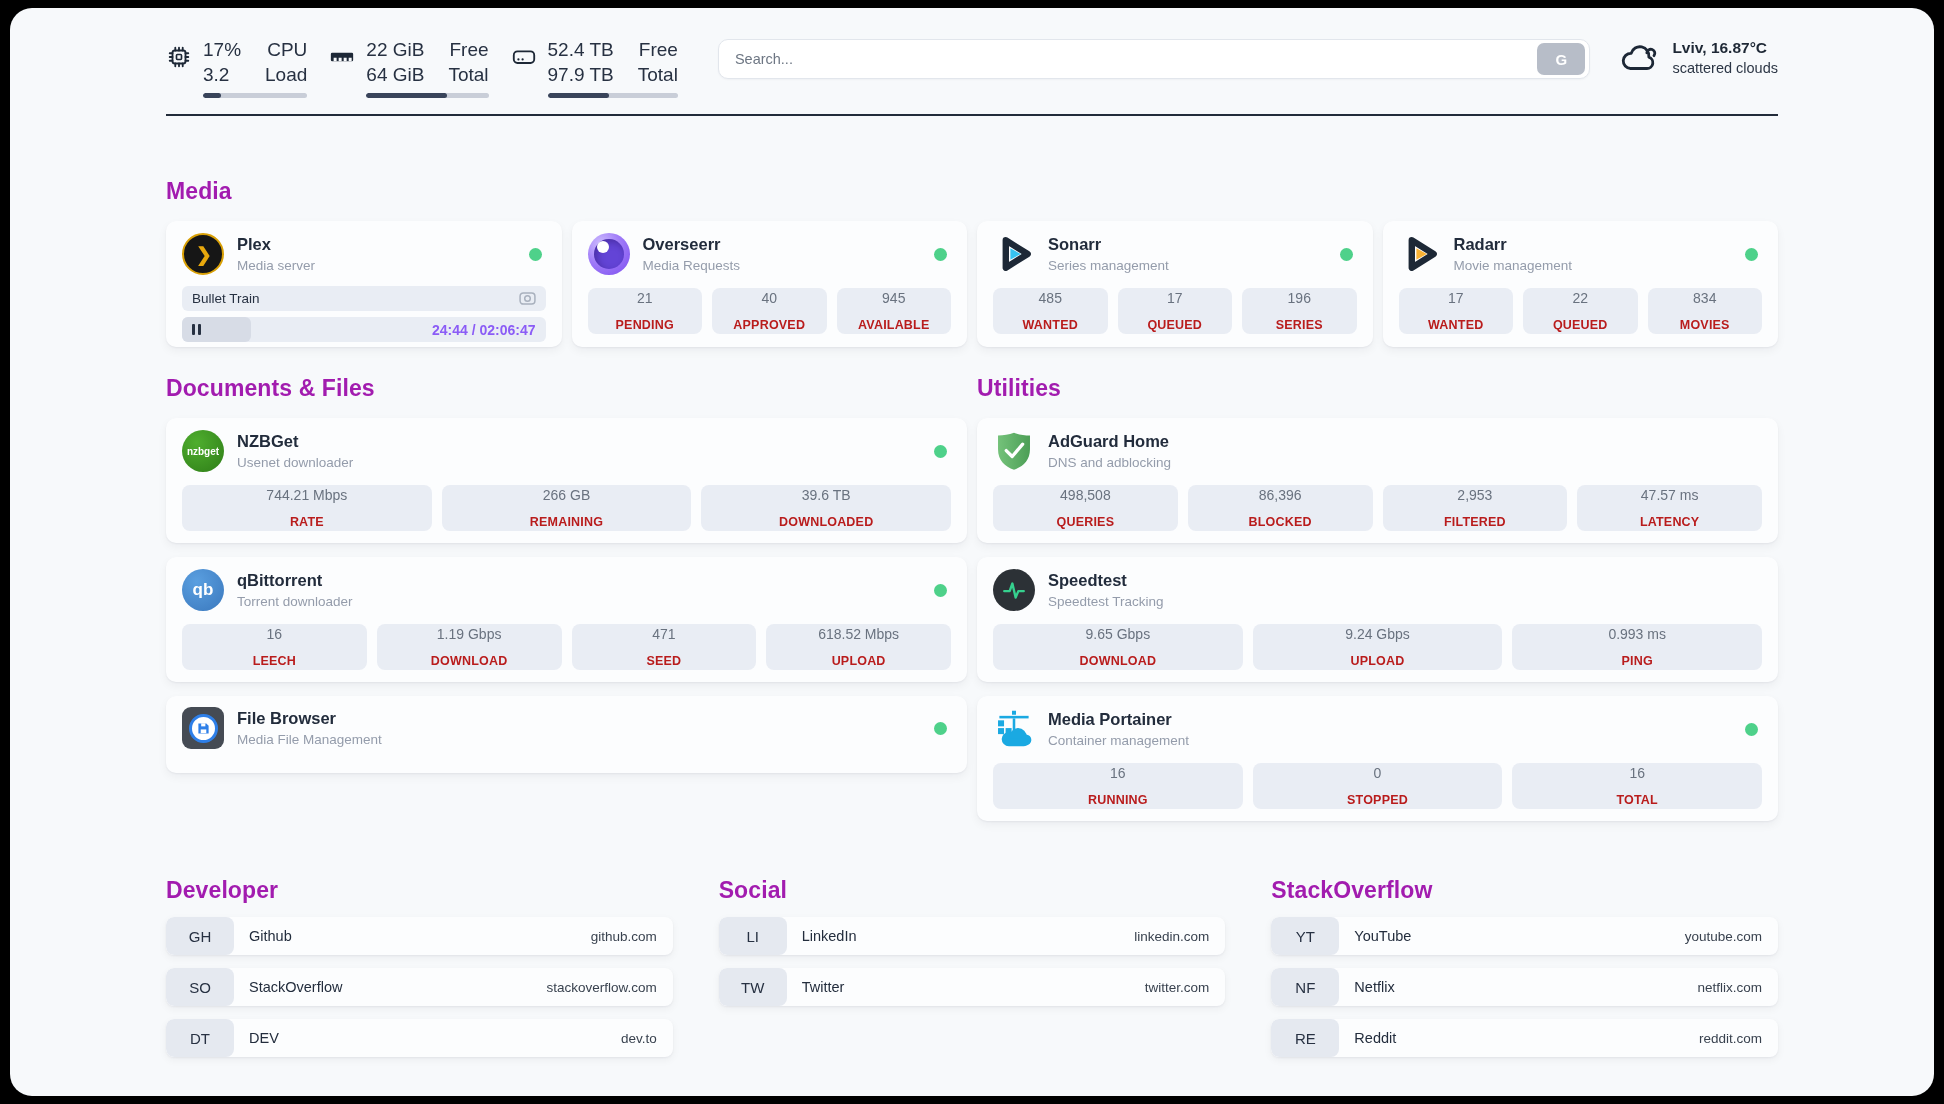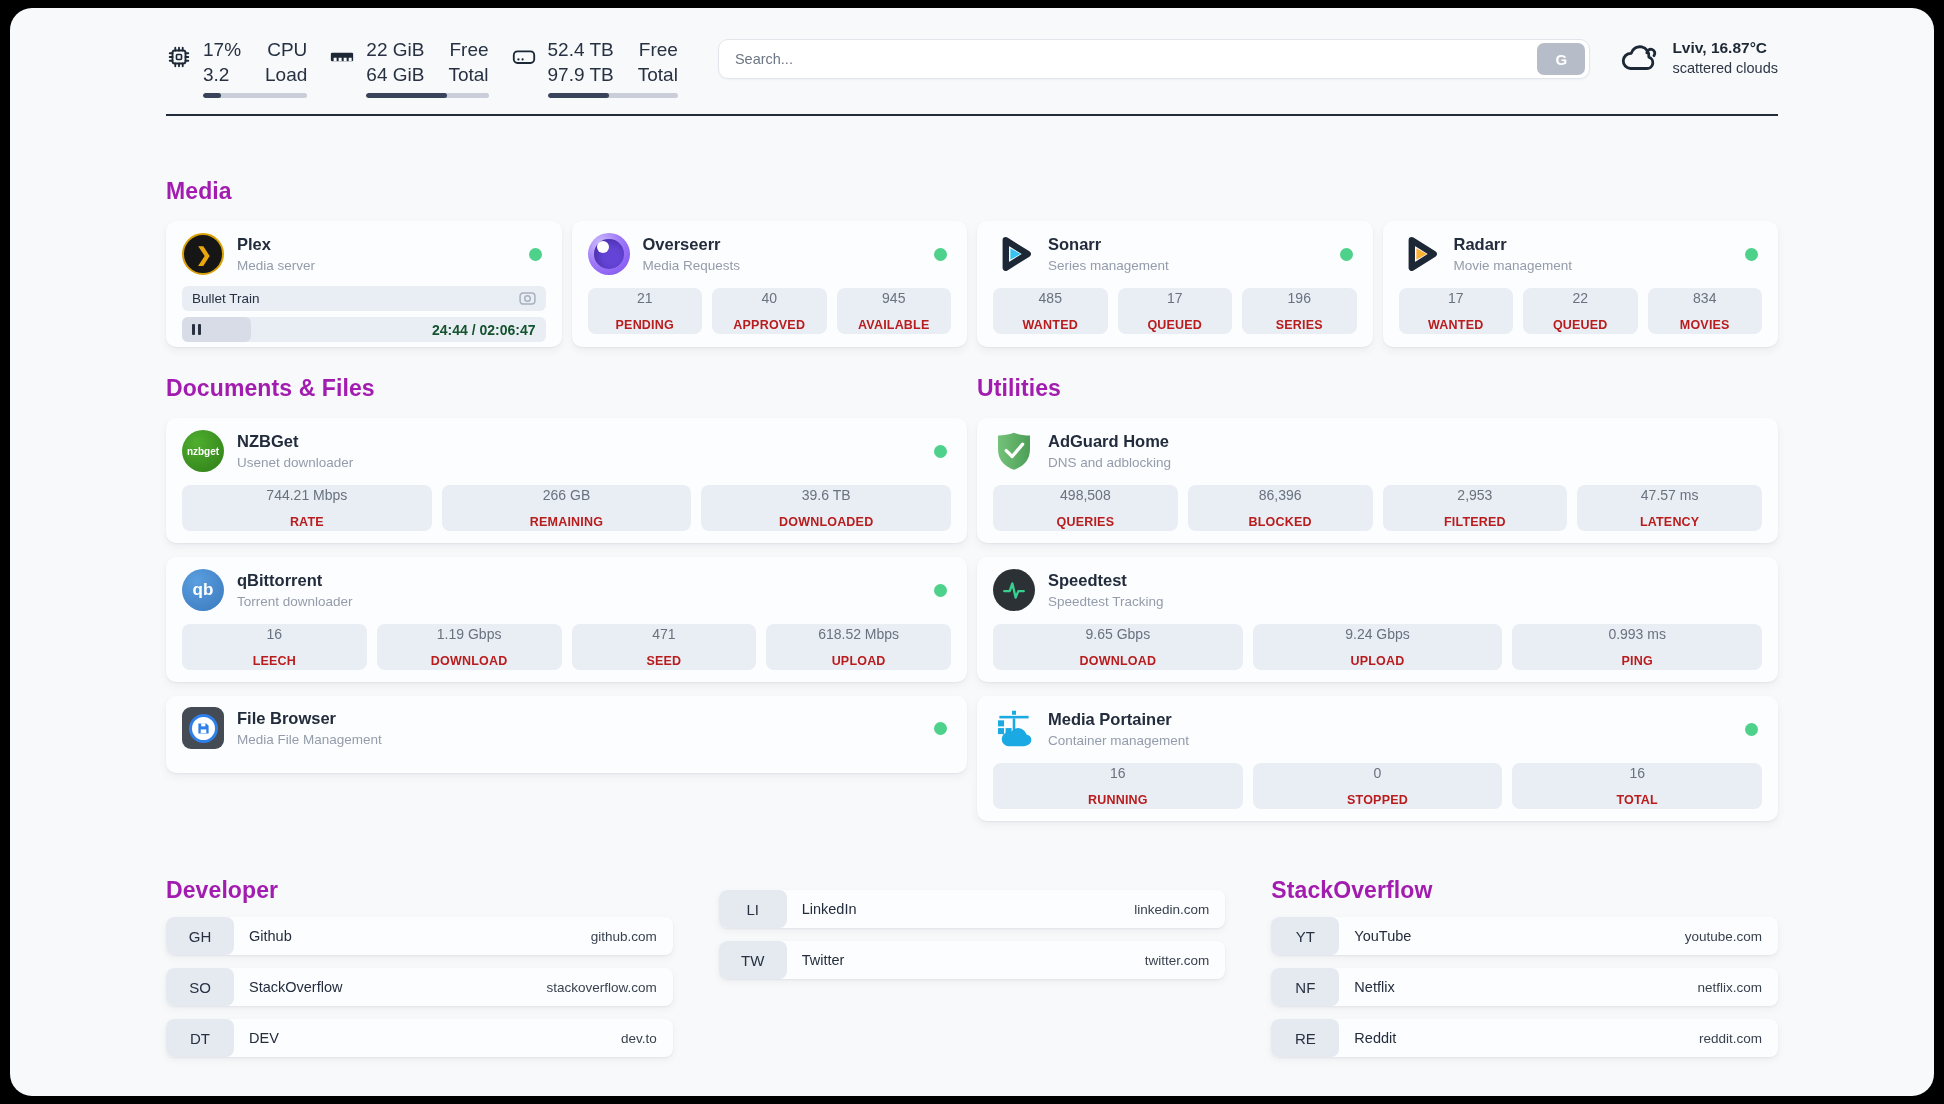--- a/index.html
+++ b/index.html
@@ -88,21 +88,21 @@
   .np-row {
     margin-top:11px; height:25px; background:#e9edf4; border-radius:6px;
     display:flex; align-items:center; padding:0 10px;
     font-size:13.5px; font-weight:500; color:#273142;
   }
   .np-cam { margin-left:auto; display:flex; }
   .np-seek { margin-top:6px; height:25px; background:#e9edf4; border-radius:6px; position:relative; display:flex; align-items:center; cursor:pointer; }
   .np-progress { position:absolute; left:0; top:0; bottom:0; background:#d7dce6; border-radius:6px; }
   .np-pause { position:relative; margin-left:10px; display:flex; gap:3px; cursor:pointer; }
   .np-pause span { width:3px; height:11px; background:#273142; border-radius:1px; }
-  .np-time { margin-left:auto; margin-right:10px; position:relative; font-size:14px; font-weight:600; color:#14532d; }
+  .np-time { margin-left:auto; margin-right:10px; position:relative; font-size:14px; font-weight:600; color:#8b5cf6; }
 
   
   .icon-plex { background:#161616; border:2px solid #d9a006; border-radius:50%; }
   .icon-plex span { color:#e8a80d; font-size:19px; font-weight:700; transform:translateX(1px); }
   .icon-overseerr { border-radius:50%; background:radial-gradient(circle at 30% 26%, #cdbcfe 0%, #a07cf8 45%, #7b4cef 100%); overflow:hidden; }
   .icon-overseerr i.iris { position:absolute; inset:6px; border-radius:50%; background:#6344d6; box-shadow:inset 3px 3px 7px rgba(30,10,80,.35); }
   .icon-overseerr i.gleam { position:absolute; left:9px; top:8px; width:12px; height:12px; border-radius:50%; background:#fff; }
   .icon-nzbget { border-radius:50%; background:radial-gradient(circle at 35% 30%, #4fae2e, #2e7d18); }
   .icon-nzbget span { color:#fff; font-size:10px; font-weight:700; }
   .icon-qbit { border-radius:50%; background:radial-gradient(circle at 35% 30%, #5a9fe0, #3a78bd); }
@@ -559,20 +559,21 @@
         <div class="bm-url">stackoverflow.com</div>
       </div>
       <div class="bookmark">
         <div class="bm-badge">DT</div>
         <div class="bm-name">DEV</div>
         <div class="bm-url">dev.to</div>
       </div>
     </div>
 
     <div class="bcol">
+      <div class="section-title">Social</div>
       <div class="bookmark">
         <div class="bm-badge">LI</div>
         <div class="bm-name">LinkedIn</div>
         <div class="bm-url">linkedin.com</div>
       </div>
       <div class="bookmark">
         <div class="bm-badge">TW</div>
         <div class="bm-name">Twitter</div>
         <div class="bm-url">twitter.com</div>
       </div>

